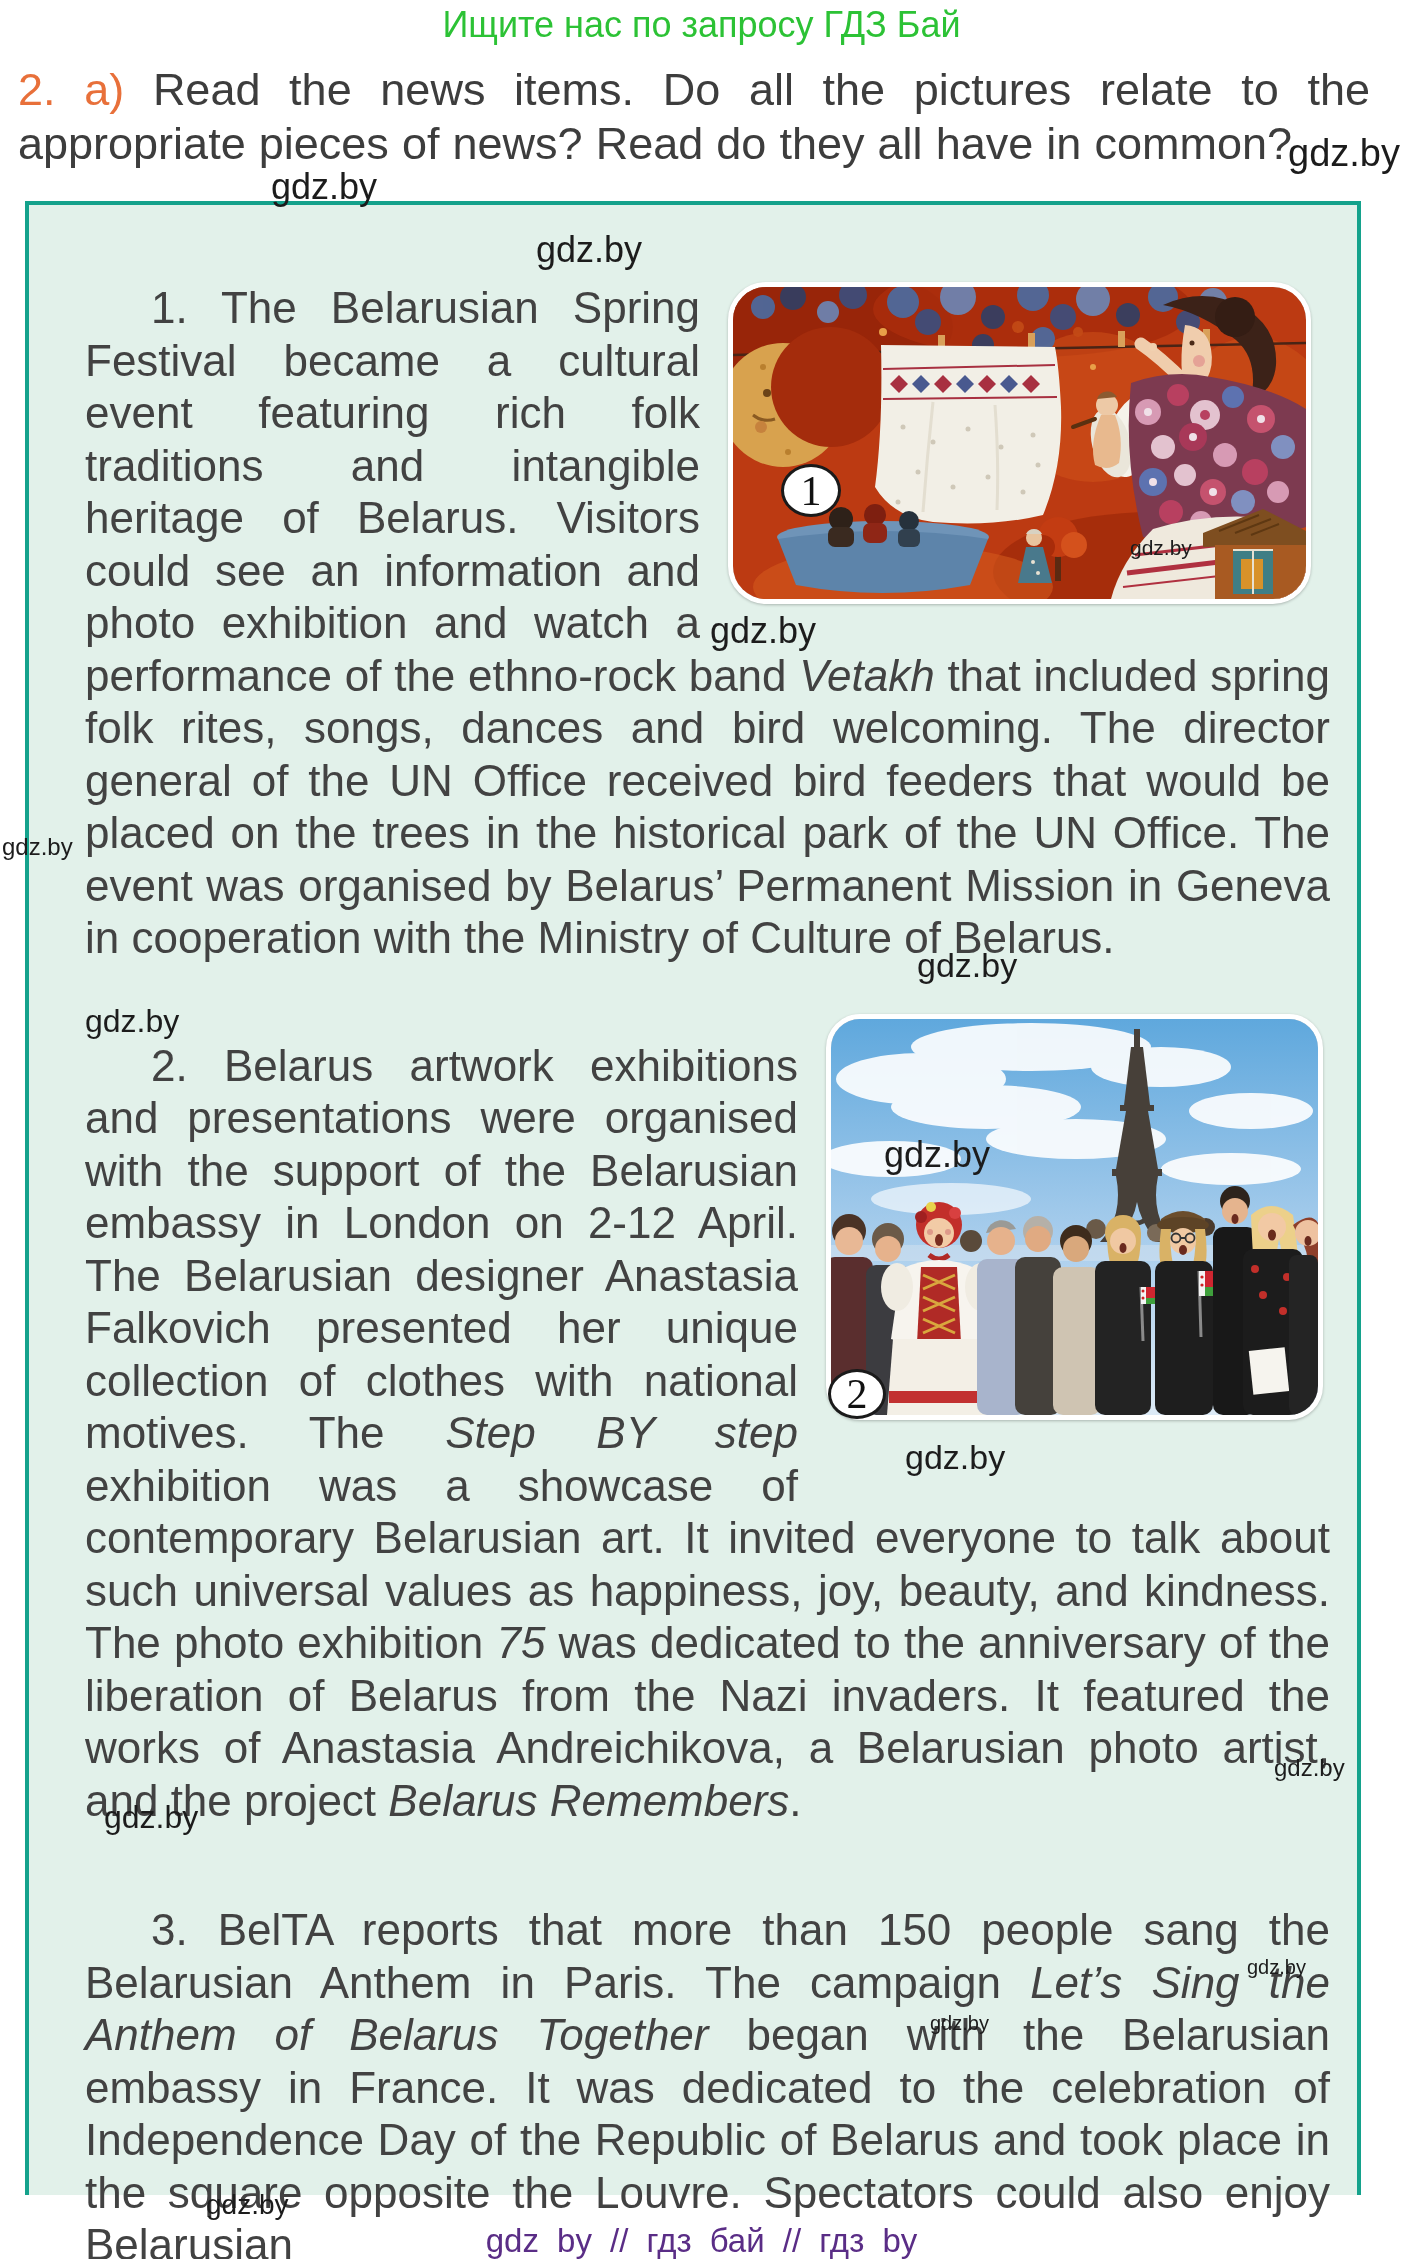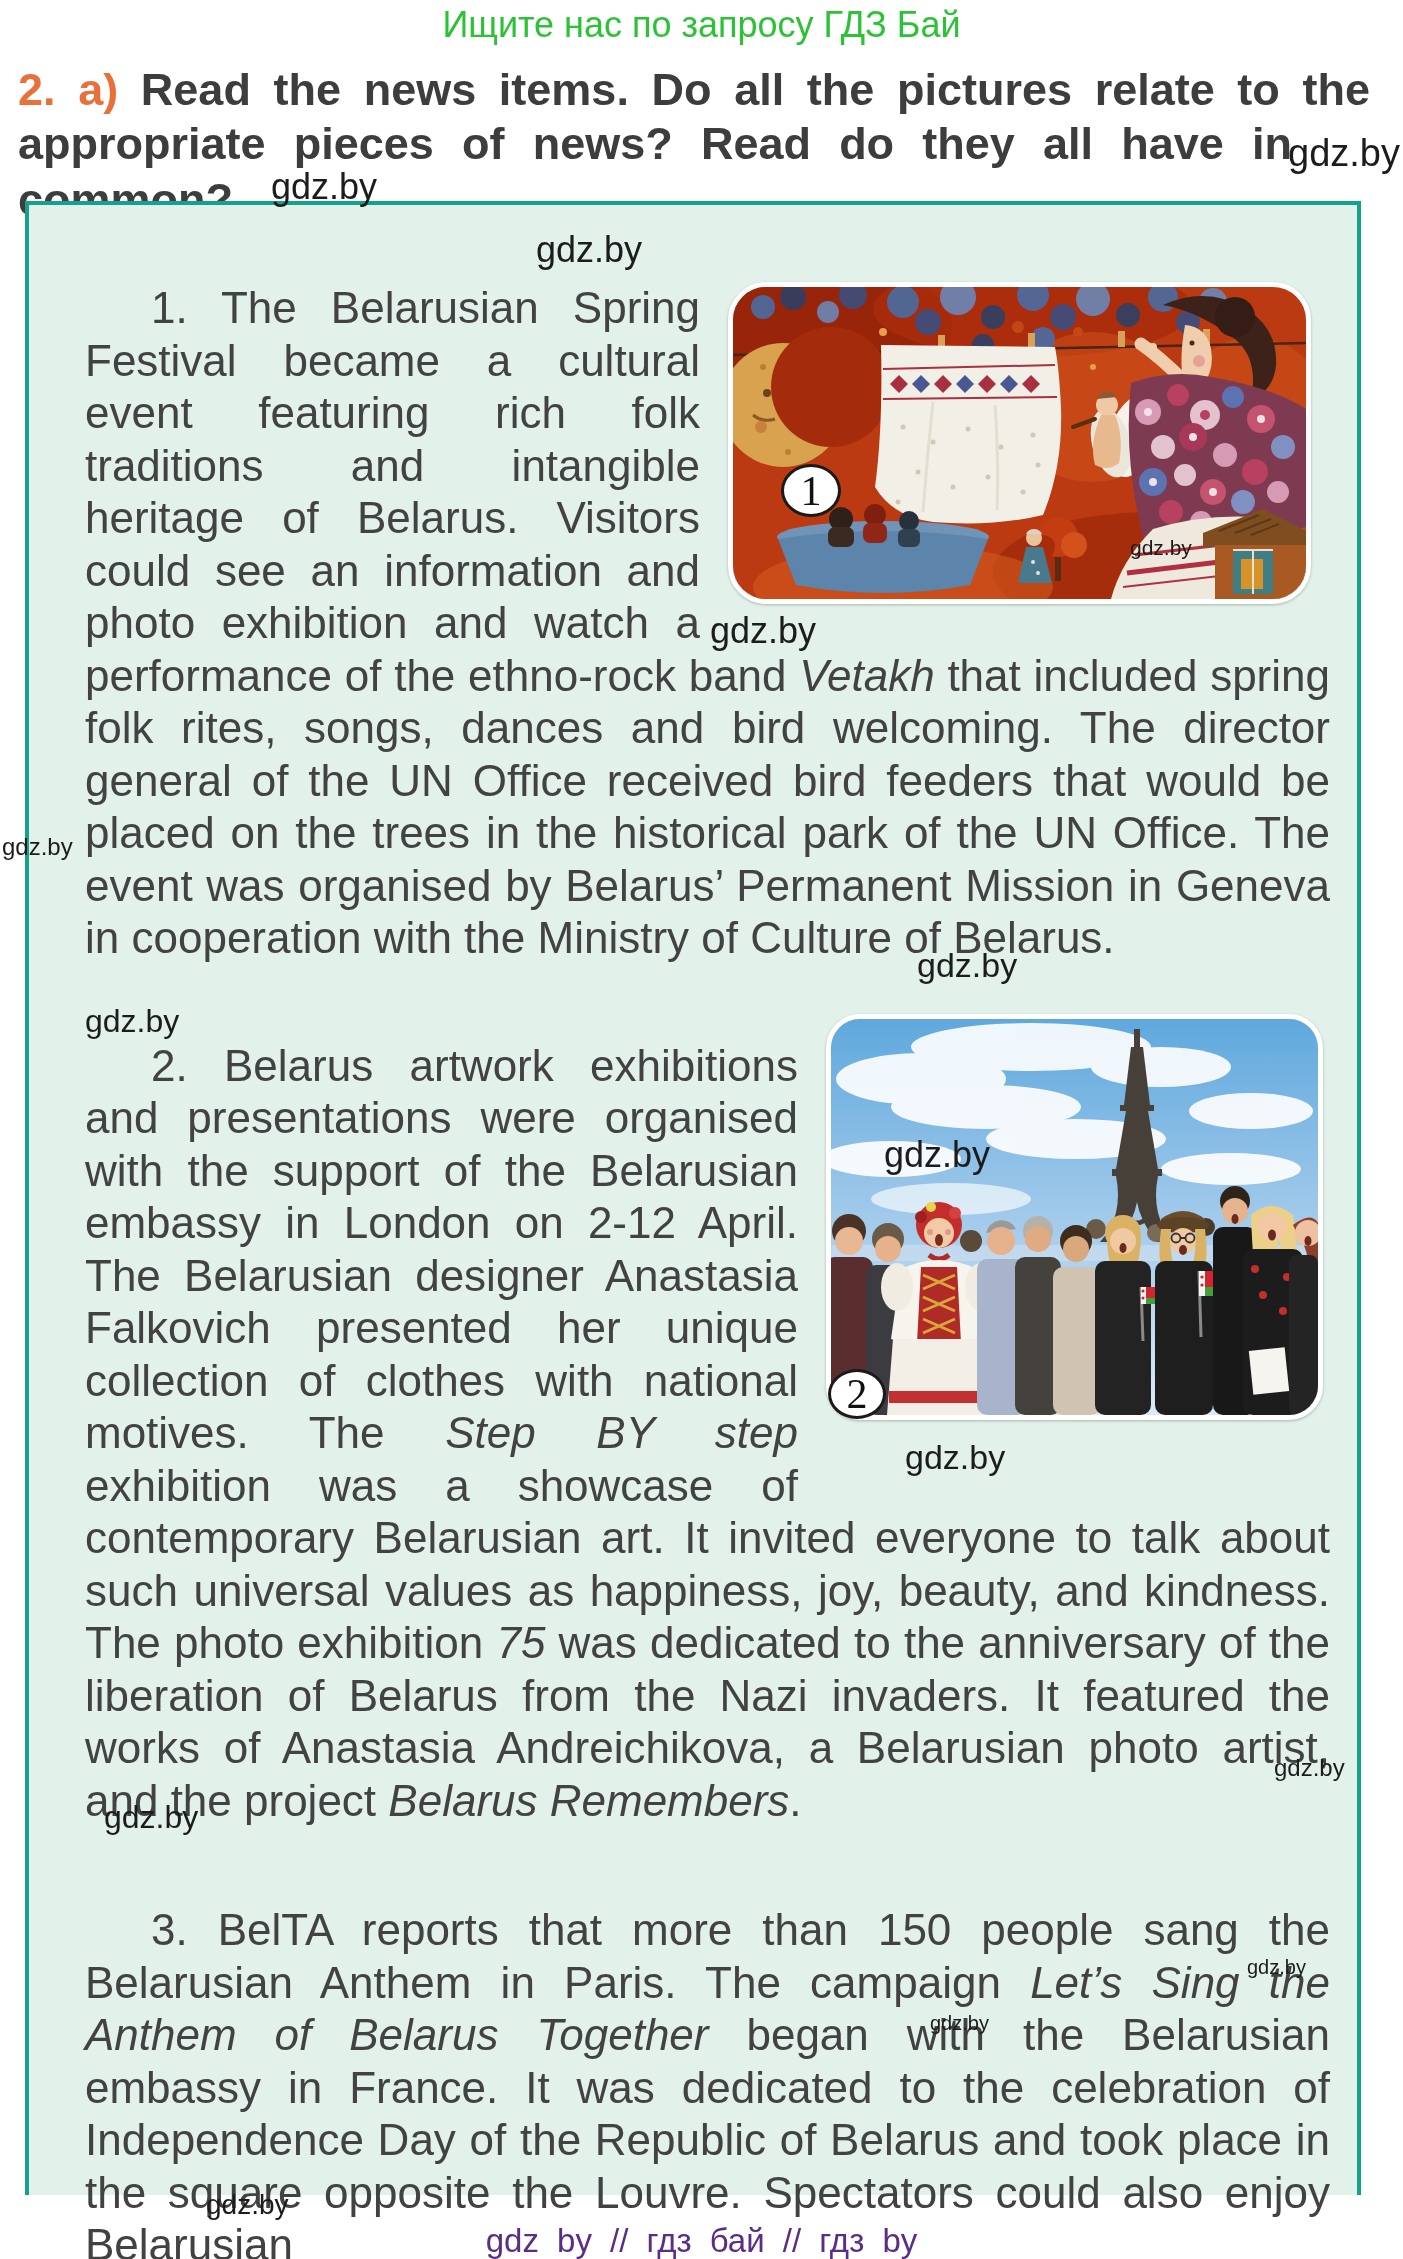--- a/index.html
+++ b/index.html
@@ -7,21 +7,21 @@
     --promo_green:#2cc235; --footer_purple:#5a2d86; --body_text:#424242; --watermark_color:#1c1c1c;
   }
   *{box-sizing:border-box;}
   html,body{margin:0;padding:0;}
   body{width:1403px;height:2259px;position:relative;background:#ffffff;
        font-family:"Liberation Sans",sans-serif;overflow:hidden;}
 
   .promo{position:absolute;top:4px;left:0;width:100%;text-align:center;
          font-size:36px;font-weight:500;color:var(--promo_green);}
 
-  .instr-line{position:absolute;left:18px;font-size:45px;font-weight:bold;color:#3d3d3d;
+  .instr-line{position:absolute;left:18px;font-size:45px;font-weight:normal;color:#3d3d3d;
               text-align:justify;text-align-last:justify;line-height:56px;white-space:normal;}
   #instr1{top:62px;width:1352px;}
   #instr2{top:116px;width:1274px;}
   .ex-num{color:var(--exercise_number);}
 
   .news-box{position:absolute;left:25px;top:201px;width:1336px;height:1994px;
             background:var(--box_background);
             border:4px solid var(--box_border);border-bottom:none;}
   .news-inner{padding:0 27px 0 56px;}
 

